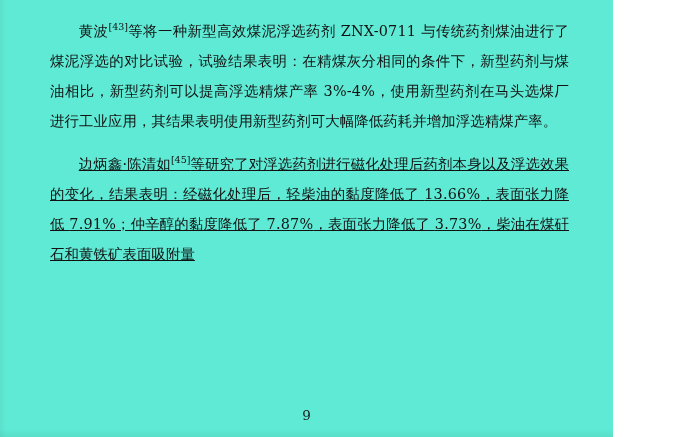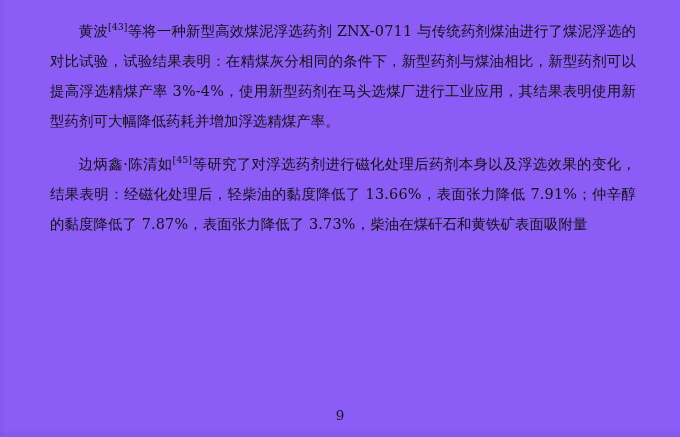--- a/index.html
+++ b/index.html
@@ -8,38 +8,39 @@
   }
   body {
     width: 680px;
     height: 437px;
     background: #ffffff;
     font-family: "DejaVu Serif", "Liberation Serif", serif;
     overflow: hidden;
   }
   .page {
     position: relative;
-    width: 680px;
+    width: 613px;
     height: 437px;
-    background: #8b5cf6;
+    background: #5eead4;
     box-sizing: border-box;
     padding: 16px 44px 0 50px;
   }
   .para {
     margin: 0 0 13px 0;
     font-size: 14.4px;
     line-height: 30px;
     color: #121212;
     text-align: justify;
     text-justify: inter-character;
     text-indent: 2em;
     letter-spacing: 0.1px;
   }
   .para:last-of-type {
     margin-bottom: 12px;
+    text-decoration: underline;
   }
   sup {
     font-size: 9.5px;
     line-height: 0;
     vertical-align: super;
     letter-spacing: 0;
   }
   .latin {
     font-family: "DejaVu Serif", "Liberation Serif", serif;
     letter-spacing: 0.2px;

